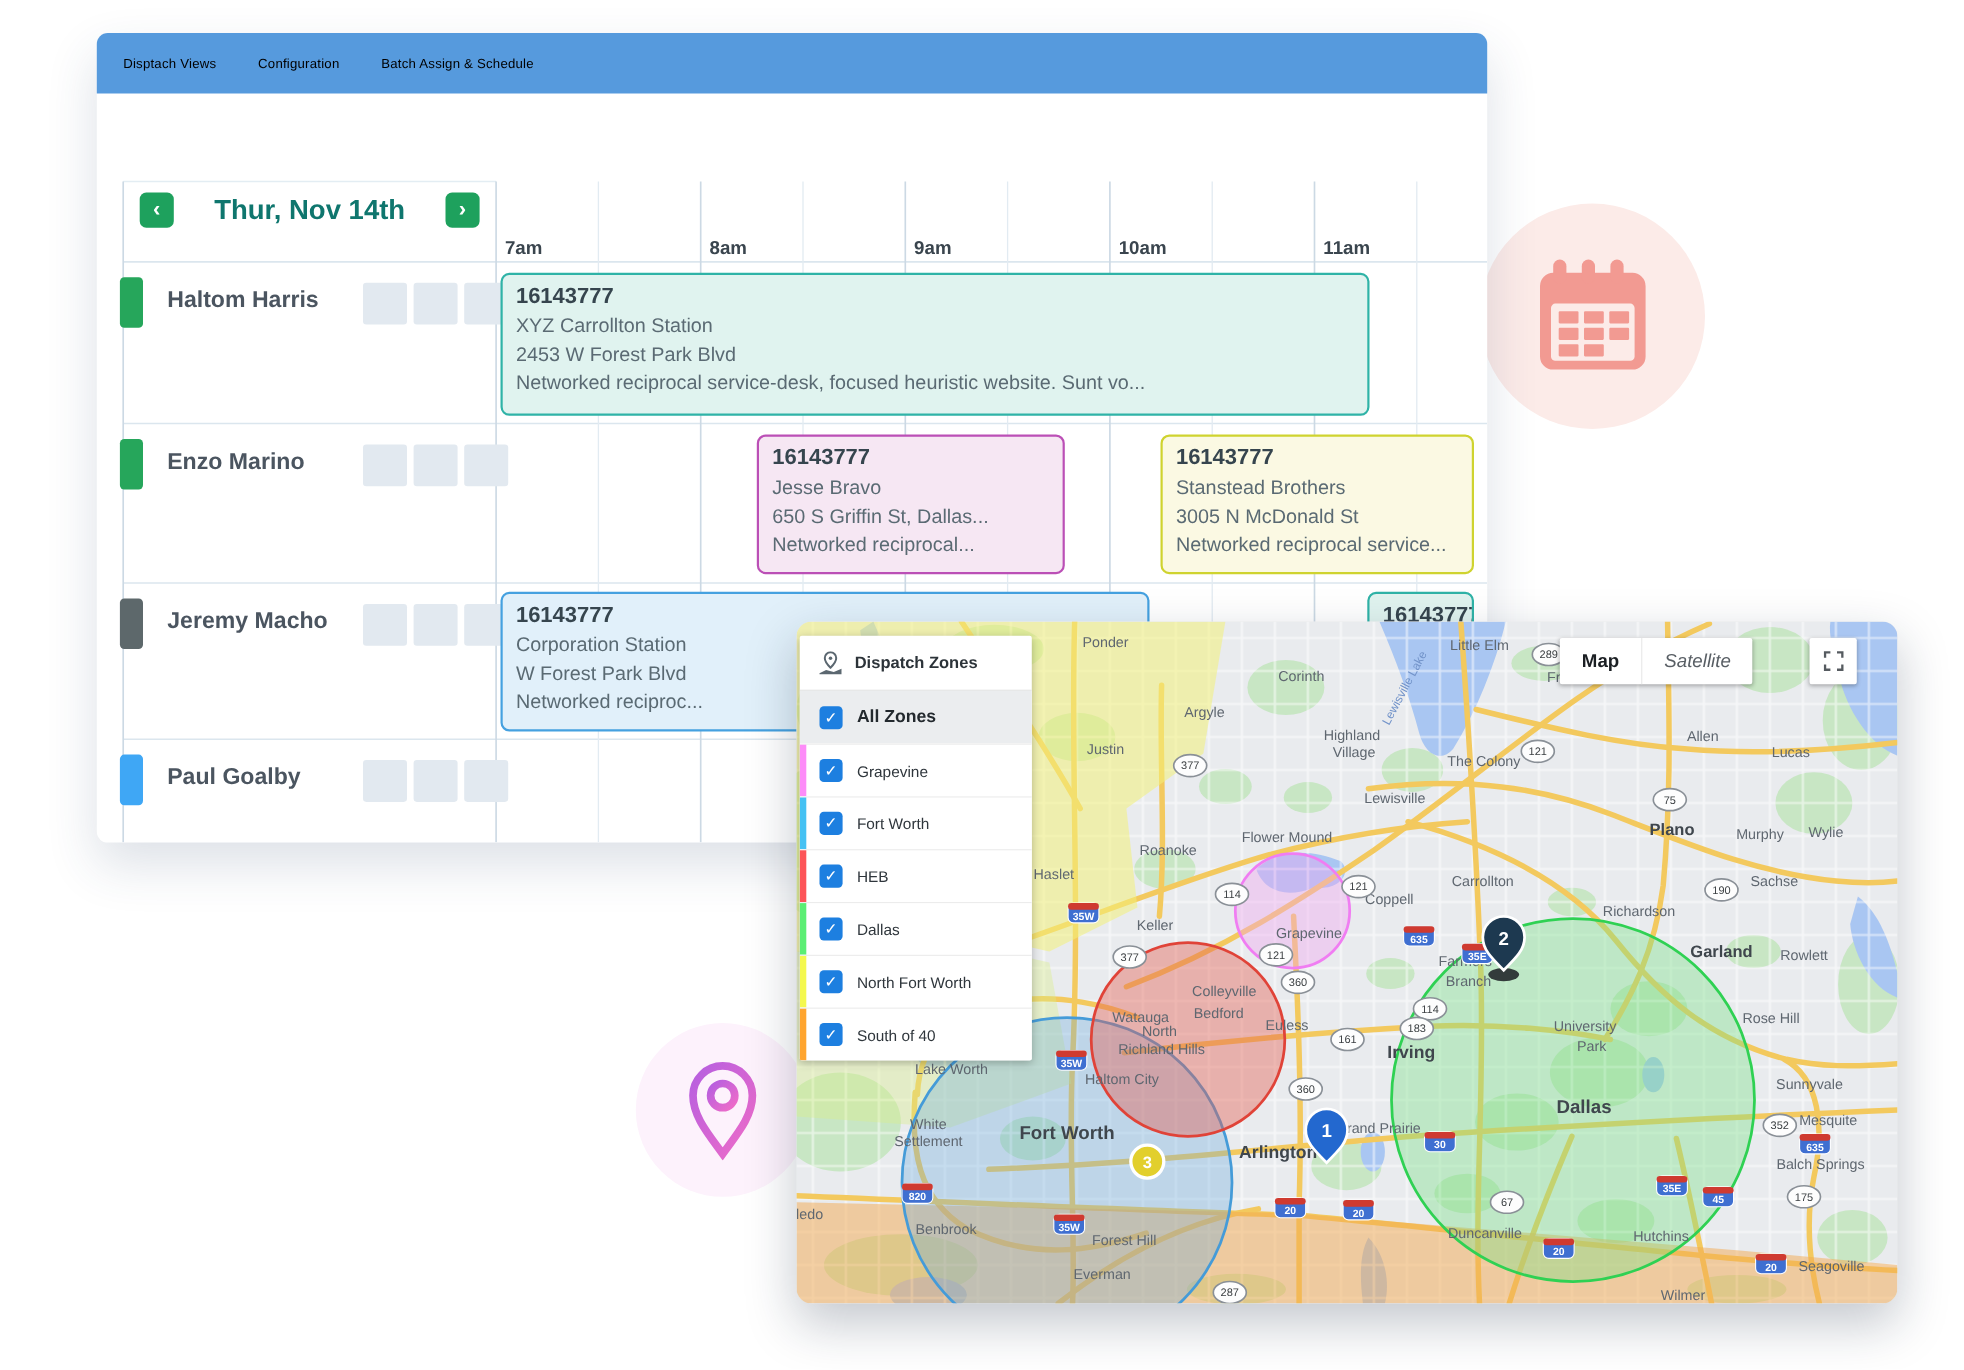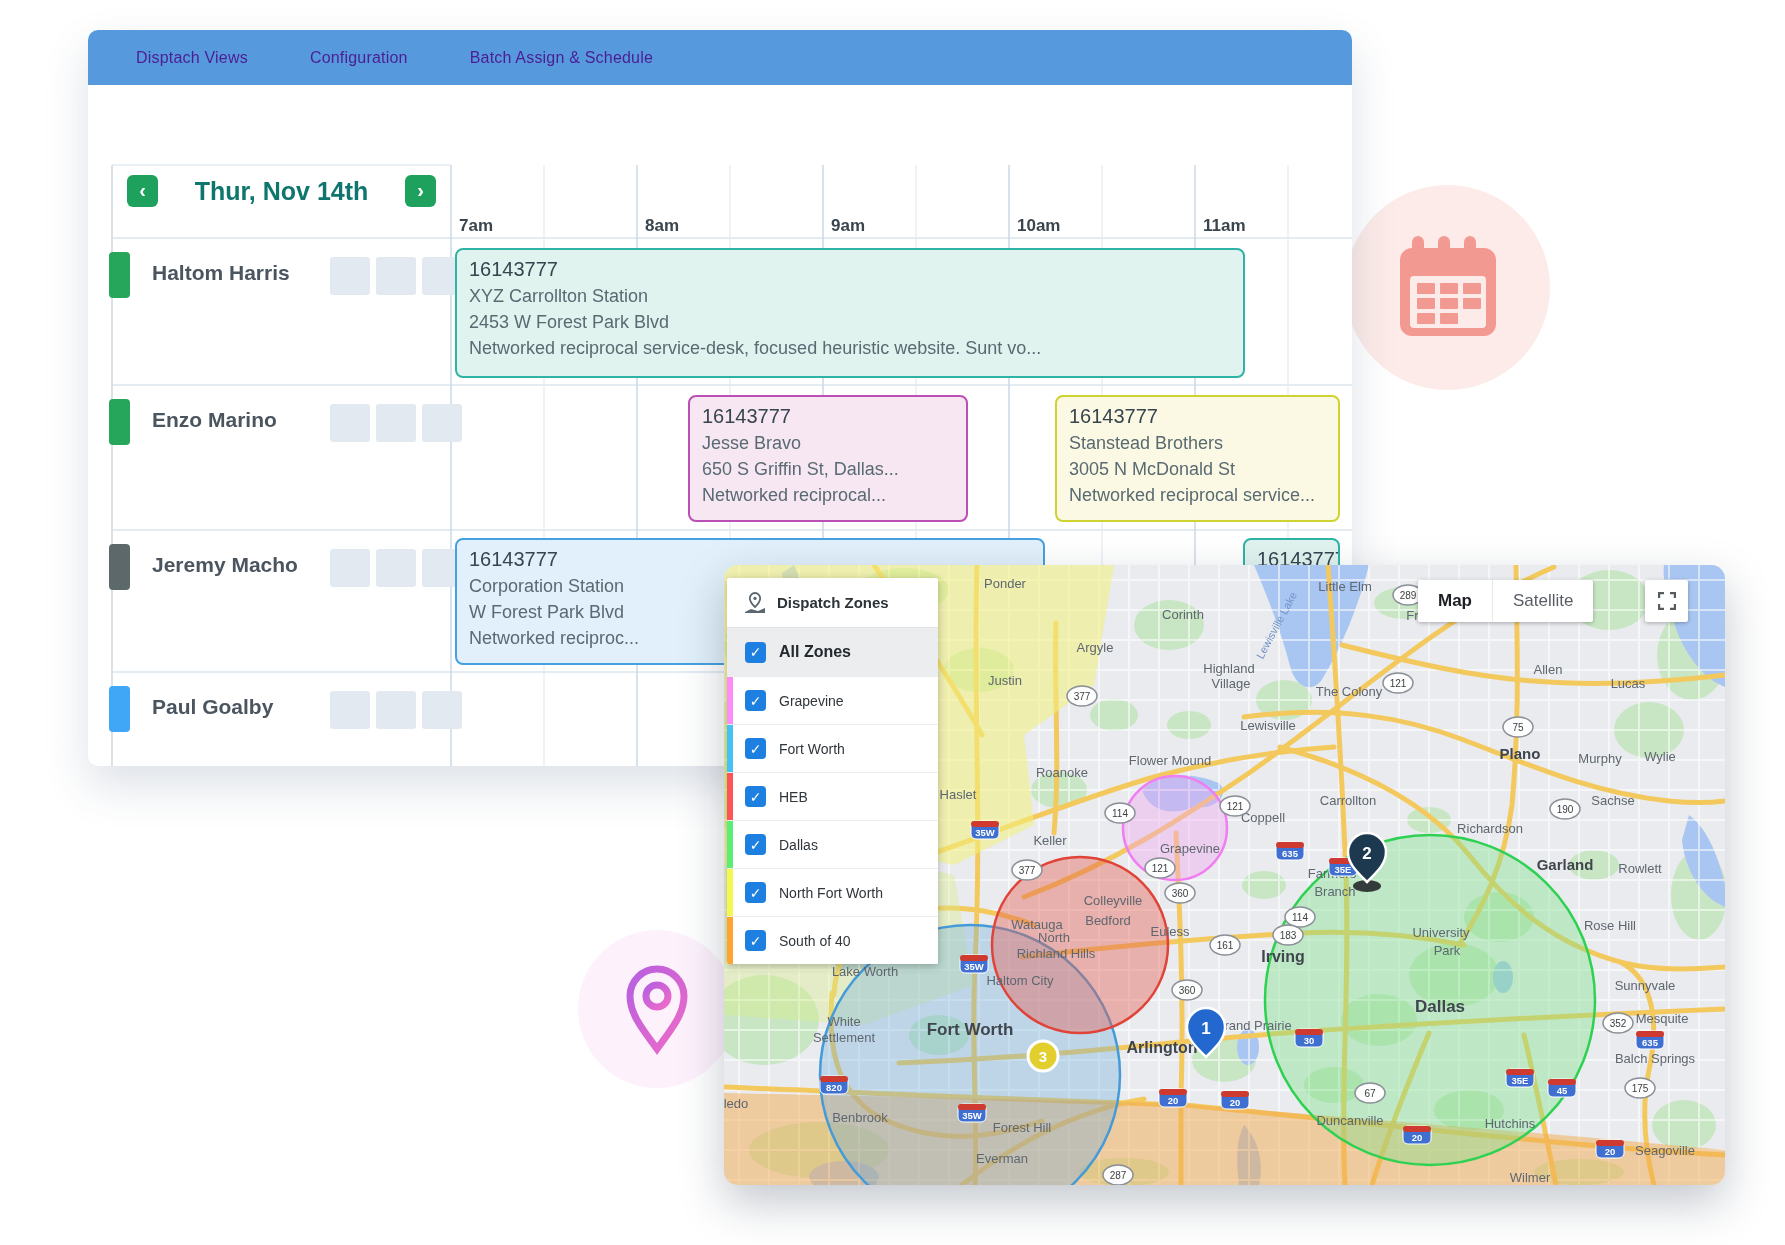--- a/index.html
+++ b/index.html
@@ -20,21 +20,21 @@
   .grid-panel {
     position:absolute; left:88px; top:30px; width:1264px; height:736px;
     background:#ffffff; border-radius:10px; z-index:2;
     box-shadow:0 20px 45px rgba(45,70,105,.16);
   }
   .navbar {
     position:absolute; left:0; top:0; right:0; height:55px;
     background:#569add; border-radius:10px 10px 0 0;
     display:flex; align-items:center; padding-left:24px; gap:38px;
   }
-  .navbar .nav-item { color:#4c1d95; font-size:16px; letter-spacing:.2px; cursor:default;margin-left:24px; }
+  .navbar .nav-item { color:#000000; font-size:12px; letter-spacing:.2px; cursor:default; }
   .tabstrip {
     position:absolute; left:0; top:55px; right:0; height:63px;
     background:#edf2f7; border-bottom:1px solid #d8e2ec;
   }
   .tab-active {
     position:absolute; left:4px; top:0; width:252px; height:63px;
     background:#ffffff; border-right:1px solid #dde6ee;
     display:flex; align-items:center; justify-content:center;
     font-size:19px; color:#42505c; border-radius:0 0 0 0;
   }
@@ -57,21 +57,21 @@
     position:absolute; left:46px; right:46px; top:12px; text-align:center;
     font-size:25px; font-weight:bold; color:#0f766e;
   }
   .time-label { position:absolute; top:68px; font-size:17px; font-weight:bold; color:#3a454e; }
 
   .row-chip { position:absolute; width:21px; height:46px; border-radius:4px; }
   .row-name { position:absolute; font-size:21px; font-weight:bold; color:#4b5560; white-space:nowrap; }
   .slot-sq { position:absolute; width:40px; height:38px; background:#e2e9f0; border-radius:3px; }
 
   .block { position:absolute; border-radius:8px; border:2px solid; padding:5px 12px 4px; overflow:hidden; }
-  .block h4 { font-size:20px; margin:3px 0 2px; color:#36454e; font-weight:normal; }
+  .block h4 { font-size:20px; margin:3px 0 2px; color:#36454e; font-weight:bold; }
   .block p  { font-size:18px; margin:0; line-height:26px; color:#5a6a73; white-space:nowrap; }
   .block.teal   { background:#e0f3ef; border-color:#2fb3a7; }
   .block.pink   { background:#f6e7f3; border-color:#bb4fb6; }
   .block.yellow { background:#fbf9e3; border-color:#cfd32f; }
   .block.blue   { background:#e1f0fa; border-color:#45a1e0; }
 
   
   .map-panel {
     position:absolute; left:724px; top:565px; width:1001px; height:620px;
     border-radius:14px; overflow:hidden; z-index:5; background:#e9ebee;
@@ -92,21 +92,21 @@
     width:21px; height:21px; border-radius:4px; background:#1d7fe0; flex:0 0 21px;
     color:#fff; font-size:14px; font-weight:bold; display:flex; align-items:center; justify-content:center;
   }
   .zone-label { font-size:14px; color:#2f363c; white-space:nowrap; }
   .zone-row.allzones .zone-label { font-size:16px; font-weight:bold; color:#23292e; }
 
   .map-controls { position:absolute; left:694px; top:15px; height:42px; display:flex; z-index:8;
     background:#fff; border-radius:2px; box-shadow:0 1px 4px rgba(0,0,0,.3); }
   .mc-btn { padding:0 20px; display:flex; align-items:center; font-size:17px; cursor:pointer; }
   .mc-btn.map { font-weight:bold; color:#1b1f23; border-right:1px solid #e8e8e8; }
-  .mc-btn.sat { color:#585e64; }
+  .mc-btn.sat { color:#585e64;font-style:italic; }
   .fs-btn { position:absolute; left:921px; top:15px; width:43px; height:42px; background:#fff; border-radius:2px;
     box-shadow:0 1px 4px rgba(0,0,0,.3); display:flex; align-items:center; justify-content:center; z-index:8; cursor:pointer; }
 
   svg text { font-family:"Liberation Sans","DejaVu Sans",sans-serif; }
   .t-town { fill:#5f6770; font-size:13px; }
   .t-city { fill:#3f464d; font-weight:bold; }
   .t-water { fill:#7293c9; font-size:11px; }
 </style>
 </head>
 <body>

